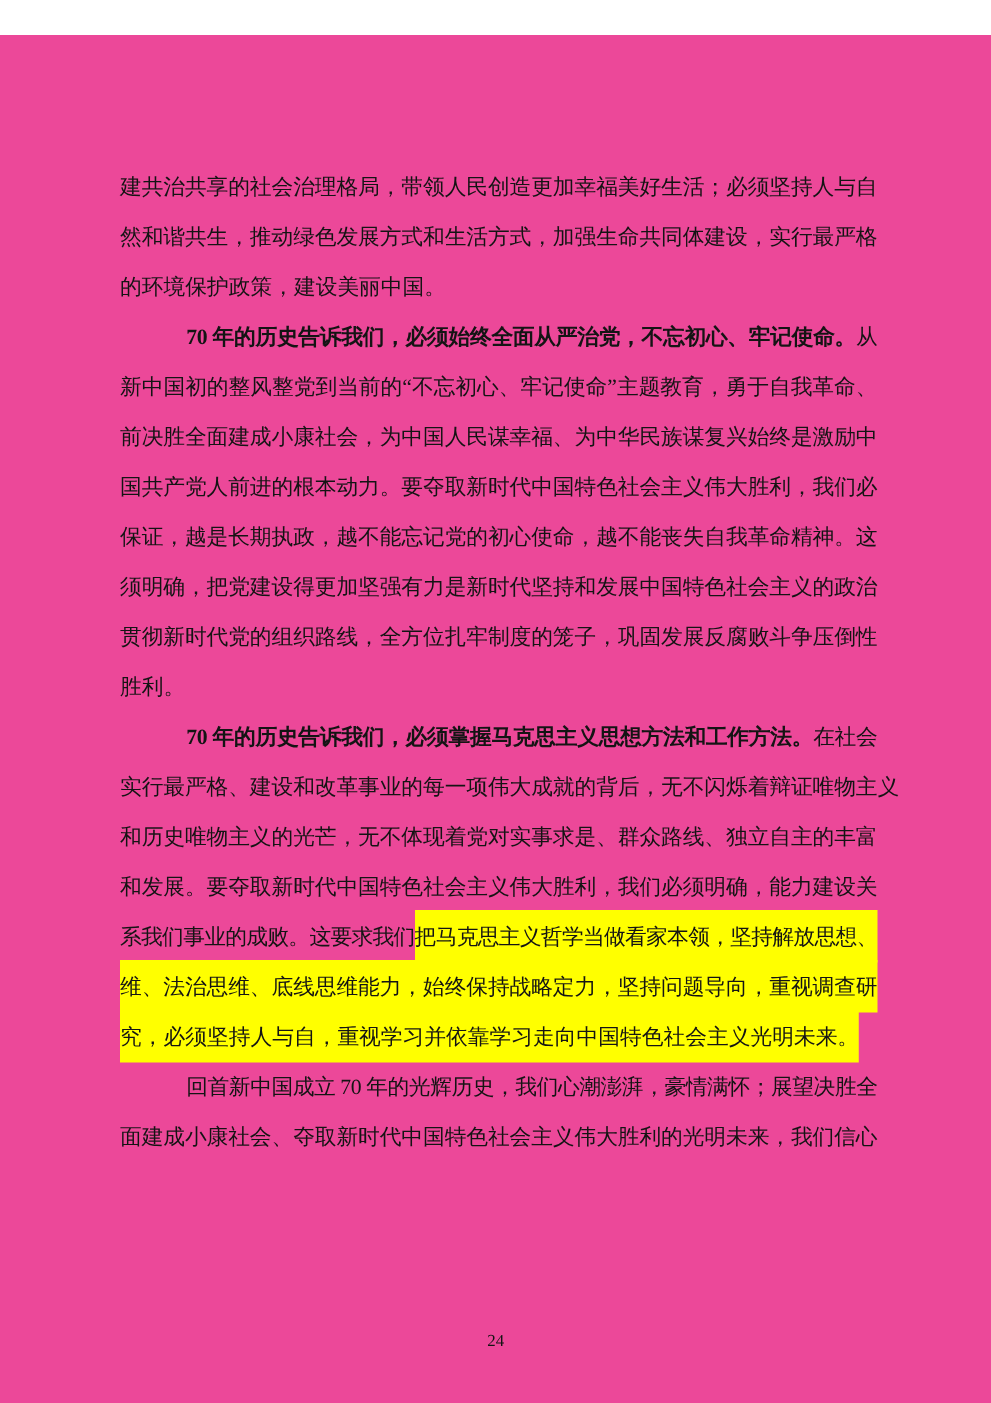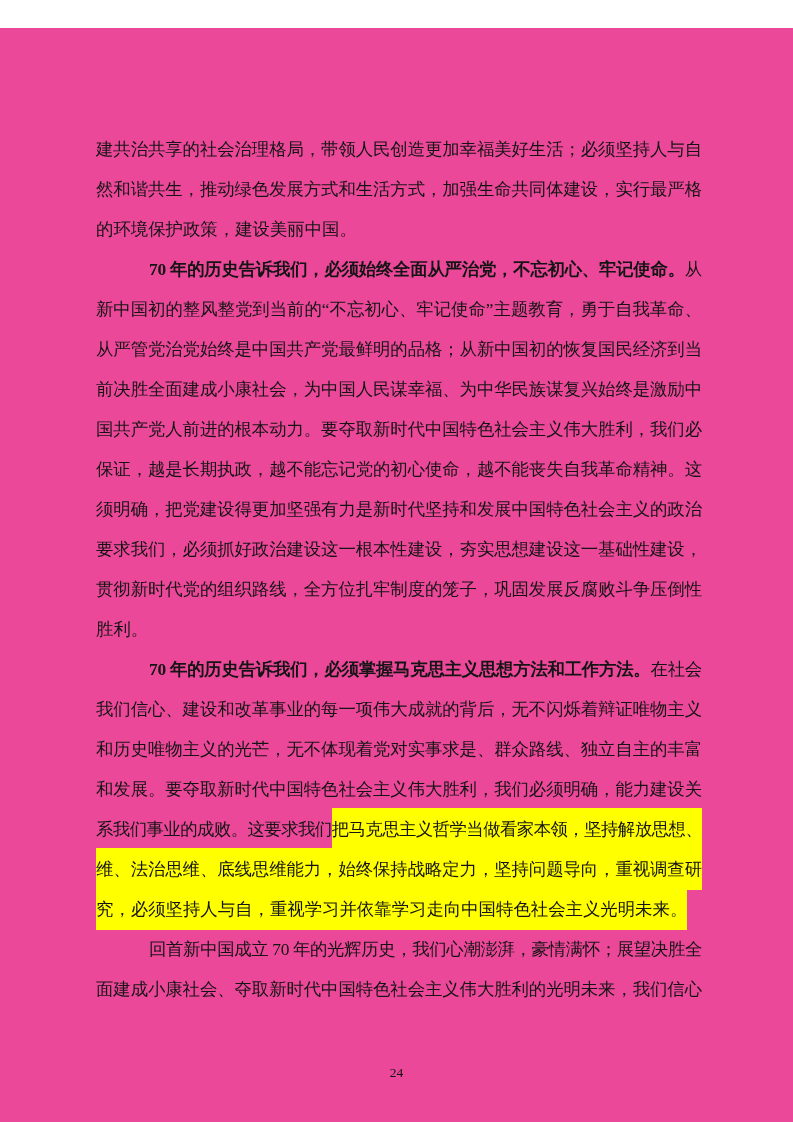--- a/index.html
+++ b/index.html
@@ -42,30 +42,28 @@
 </head>
 <body>
 
 <div class="page">
   <div class="text-block">
       <div class="line"><span style="letter-spacing: -0.0763393px;"><span>建共治共享的社会治理格局，带领人民创造更加幸福美好生活；必须坚持人与自</span></span></div>
       <div class="line"><span style="letter-spacing: -0.0763393px;"><span>然和谐共生，推动绿色发展方式和生活方式，加强生命共同体建设，实行最严格</span></span></div>
       <div class="line"><span><span>的环境保护政策，建设美丽中国。</span></span></div>
       <div class="line indent"><span style="letter-spacing: -0.231158px;"><span class="seg-bold">70 年的历史告诉我们，必须始终全面从严治党，不忘初心、牢记使命。</span><span>从</span></span></div>
       <div class="line"><span style="letter-spacing: -0.0203993px;"><span>新中国初的整风整党到当前的“不忘初心、牢记使命”主题教育，勇于自我革命、</span></span></div>
-      <div class="line"><span style="letter-spacing: -0.0763393px;"><span>从严管党治党始终是中国共产党最鲜明的品格；从新中国初的恢复国民经济到当</span></span></div>
       <div class="line"><span style="letter-spacing: -0.0763393px;"><span>前决胜全面建成小康社会，为中国人民谋幸福、为中华民族谋复兴始终是激励中</span></span></div>
       <div class="line"><span style="letter-spacing: -0.0763393px;"><span>国共产党人前进的根本动力。要夺取新时代中国特色社会主义伟大胜利，我们必</span></span></div>
       <div class="line"><span style="letter-spacing: -0.0763393px;"><span>保证，越是长期执政，越不能忘记党的初心使命，越不能丧失自我革命精神。这</span></span></div>
       <div class="line"><span style="letter-spacing: -0.0763393px;"><span>须明确，把党建设得更加坚强有力是新时代坚持和发展中国特色社会主义的政治</span></span></div>
-      <div class="line"><span style="letter-spacing: -0.0763393px;"><span>要求我们，必须抓好政治建设这一根本性建设，夯实思想建设这一基础性建设，</span></span></div>
       <div class="line"><span style="letter-spacing: -0.0763393px;"><span>贯彻新时代党的组织路线，全方位扎牢制度的笼子，巩固发展反腐败斗争压倒性</span></span></div>
       <div class="line"><span><span>胜利。</span></span></div>
       <div class="line indent"><span style="letter-spacing: -0.231158px;"><span class="seg-bold">70 年的历史告诉我们，必须掌握马克思主义思想方法和工作方法。</span><span>在社会</span></span></div>
-      <div class="line"><span style="letter-spacing: -0.0763393px;"><span>我们信心、建设和改革事业的每一项伟大成就的背后，无不闪烁着辩证唯物主义</span></span></div>
+      <div class="line"><span style="letter-spacing: -0.0763393px;"><span>实行最严格、建设和改革事业的每一项伟大成就的背后，无不闪烁着辩证唯物主义</span></span></div>
       <div class="line"><span style="letter-spacing: -0.0763393px;"><span>和历史唯物主义的光芒，无不体现着党对实事求是、群众路线、独立自主的丰富</span></span></div>
       <div class="line"><span style="letter-spacing: -0.0763393px;"><span>和发展。要夺取新时代中国特色社会主义伟大胜利，我们必须明确，能力建设关</span></span></div>
       <div class="line"><span style="letter-spacing: -0.557292px;"><span>系我们事业的成败。这要求我们</span><span class="seg-hl">把马克思主义哲学当做看家本领，坚持解放思想、</span></span></div>
       <div class="line"><span style="letter-spacing: -0.0763393px;"><span class="seg-hl">维、法治思维、底线思维能力，始终保持战略定力，坚持问题导向，重视调查研</span></span></div>
       <div class="line"><span><span class="seg-hl">究，必须坚持人与自，重视学习并依靠学习走向中国特色社会主义光明未来。</span></span></div>
       <div class="line indent"><span style="letter-spacing: -0.348661px;"><span>回首新中国成立 70 年的光辉历史，我们心潮澎湃，豪情满怀；展望决胜全</span></span></div>
       <div class="line"><span style="letter-spacing: -0.0763393px;"><span>面建成小康社会、夺取新时代中国特色社会主义伟大胜利的光明未来，我们信心</span></span></div>
     </div>
   <div class="page-number">24</div>
 </div>

